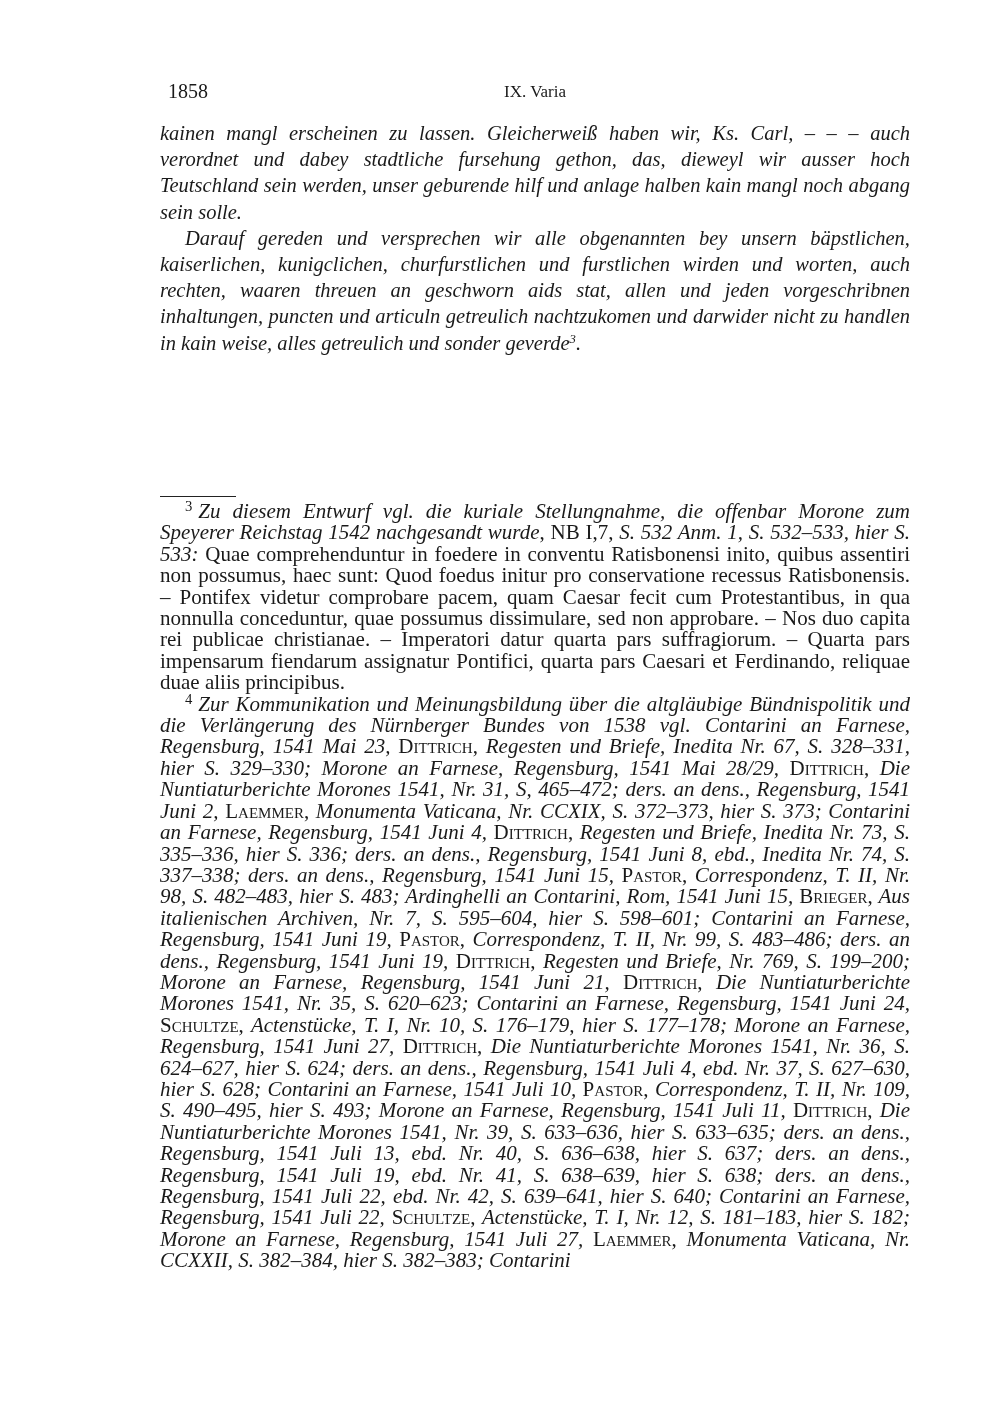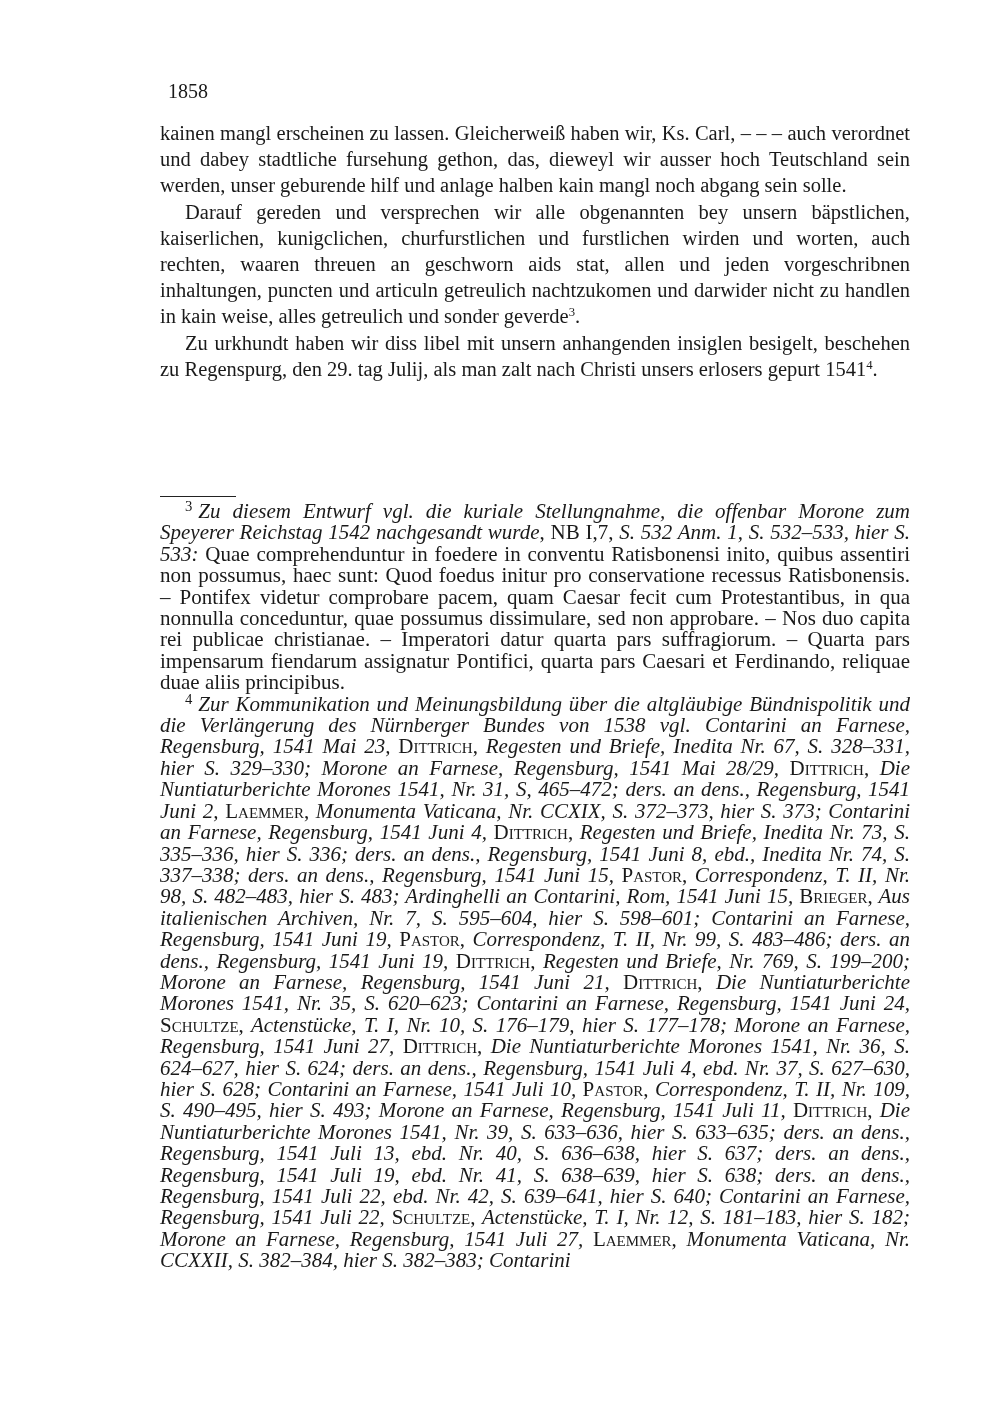--- a/index.html
+++ b/index.html
@@ -3,42 +3,42 @@
 <meta charset="utf-8">
 <style>
   html, body { margin: 0; padding: 0; background: #ffffff; }
   body {
     width: 1004px; height: 1418px; position: relative; overflow: hidden;
     font-family: "Liberation Serif", "DejaVu Serif", serif; color: #1a1a1a;
   }
   .header { position: absolute; top: 80px; left: 160px; width: 750px; height: 26px; font-size: 20px; }
   .page-num { position: absolute; left: 0; top: 0; margin-left: 8px; }
   .running-title { position: absolute; left: 0; right: 0; text-align: center; font-size: 17px; top: 2px; }
-  .main { position: absolute; top: 120px; left: 160px; width: 750px; font-size: 20.5px; line-height: 26.2px; text-align: justify; }
+  .main { position: absolute; top: 120px; left: 160px; width: 750px; font-size: 20.5px; line-height: 26.2px; text-align: justify; font-style: italic; }
   .main p { margin: 0; }
   .main p.indent { text-indent: 25px; }
   sup { font-size: 0.62em; line-height: 0; vertical-align: 0.55em; }
   .rule { position: absolute; top: 496px; left: 160px; width: 76px; height: 0; border-top: 1px solid #222; }
   .notes { position: absolute; top: 501px; left: 160px; width: 750px; font-size: 21px; line-height: 21.4px; text-align: justify; }
   .notes p { margin: 0; text-indent: 25px; }
   .notes i { font-style: italic; }
   .sc { font-variant: small-caps; font-style: normal; }
   .fn-mark { font-size: 0.7em; vertical-align: 0.45em; line-height: 0; margin-right: 6px; }
 </style>
 </head>
 <body>
 
 <div class="header">
   <span class="page-num">1858</span>
+  <span class="running-title">IX. Varia</span>
 </div>
 
 <div class="main">
   <p><span>kainen mangl erscheinen zu lassen. Gleicherweiß haben wir, Ks. Carl, – – – auch verordnet und dabey stadtliche fursehung gethon, das, dieweyl wir ausser hoch Teutschland sein werden, unser geburende hilf und anlage halben kain mangl noch abgang sein solle.</span></p>
   <p class="indent"><span>Darauf gereden und versprechen wir alle obgenannten bey unsern bäpstlichen, kaiserlichen, kunigclichen, churfurstlichen und furstlichen wirden und worten, auch rechten, waaren threuen an geschworn aids stat, allen und jeden vorgeschribnen inhaltungen, puncten und articuln getreulich nachtzukomen und darwider nicht zu handlen in kain weise, alles getreulich und sonder geverde</span><sup>3</sup><span>.</span></p>
-  <p class="indent"><span>Zu urkhundt haben wir diss libel mit unsern anhangenden insiglen besigelt, beschehen zu Regenspurg, den 29. tag Julij, als man zalt nach Christi unsers erlosers gepurt 1541</span><sup>4</sup><span>.</span></p>
 </div>
 
 <div class="rule"></div>
 
 <div class="notes">
   <p id="fn0"><span class="fn-mark">3</span><i>Zu diesem Entwurf vgl. die kuriale Stellungnahme, die offenbar Morone zum Speyerer Reichstag 1542 nachgesandt wurde</i><span>, NB I,7, </span><i>S. 532 Anm. 1, S. 532–533, hier S. 533:</i><span> Quae comprehenduntur in foedere in conventu Ratisbonensi inito, quibus assentiri non possumus, haec sunt: Quod foedus initur pro conservatione recessus Ratisbonensis. – Pontifex videtur comprobare pacem, quam Caesar fecit cum Protestantibus, in qua nonnulla conceduntur, quae possumus dissimulare, sed non approbare. – Nos duo capita rei publicae christianae. – Imperatori datur quarta pars suffragiorum. – Quarta pars impensarum fiendarum assignatur Pontifici, quarta pars Caesari et Ferdinando, reliquae duae aliis principibus.</span></p>
   <p id="fn1"><span class="fn-mark">4</span><i>Zur Kommunikation und Meinungsbildung über die altgläubige Bündnispolitik und die Verlängerung des Nürnberger Bundes von 1538 vgl. Contarini an Farnese, Regensburg, 1541 Mai 23,</i><span class="sc"> Dittrich,</span><i> Regesten und Briefe, Inedita Nr. 67, S. 328–331, hier S. 329–330; Morone an Farnese, Regensburg, 1541 Mai 28/29,</i><span class="sc"> Dittrich,</span><i> Die Nuntiaturberichte Morones 1541, Nr. 31, S, 465–472; ders. an dens., Regensburg, 1541 Juni 2,</i><span class="sc"> Laemmer,</span><i> Monumenta Vaticana, Nr. CCXIX, S. 372–373, hier S. 373; Contarini an Farnese, Regensburg, 1541 Juni 4,</i><span class="sc"> Dittrich,</span><i> Regesten und Briefe, Inedita Nr. 73, S. 335–336, hier S. 336; ders. an dens., Regensburg, 1541 Juni 8, ebd., Inedita Nr. 74, S. 337–338; ders. an dens., Regensburg, 1541 Juni 15,</i><span class="sc"> Pastor,</span><i> Correspondenz, T. II, Nr. 98, S. 482–483, hier S. 483; Ardinghelli an Contarini, Rom, 1541 Juni 15,</i><span class="sc"> Brieger,</span><i> Aus italienischen Archiven, Nr. 7, S. 595–604, hier S. 598–601; Contarini an Farnese, Regensburg, 1541 Juni 19,</i><span class="sc"> Pastor,</span><i> Correspondenz, T. II, Nr. 99, S. 483–486; ders. an dens., Regensburg, 1541 Juni 19,</i><span class="sc"> Dittrich,</span><i> Regesten und Briefe, Nr. 769, S. 199–200; Morone an Farnese, Regensburg, 1541 Juni 21,</i><span class="sc"> Dittrich,</span><i> Die Nuntiaturberichte Morones 1541, Nr. 35, S. 620–623; Contarini an Farnese, Regensburg, 1541 Juni 24,</i><span class="sc"> Schultze,</span><i> Actenstücke, T. I, Nr. 10, S. 176–179, hier S. 177–178; Morone an Farnese, Regensburg, 1541 Juni 27,</i><span class="sc"> Dittrich,</span><i> Die Nuntiaturberichte Morones 1541, Nr. 36, S. 624–627, hier S. 624; ders. an dens., Regensburg, 1541 Juli 4, ebd. Nr. 37, S. 627–630, hier S. 628; Contarini an Farnese, 1541 Juli 10,</i><span class="sc"> Pastor,</span><i> Correspondenz, T. II, Nr. 109, S. 490–495, hier S. 493; Morone an Farnese, Regensburg, 1541 Juli 11,</i><span class="sc"> Dittrich,</span><i> Die Nuntiaturberichte Morones 1541, Nr. 39, S. 633–636, hier S. 633–635; ders. an dens., Regensburg, 1541 Juli 13, ebd. Nr. 40, S. 636–638, hier S. 637; ders. an dens., Regensburg, 1541 Juli 19, ebd. Nr. 41, S. 638–639, hier S. 638; ders. an dens., Regensburg, 1541 Juli 22, ebd. Nr. 42, S. 639–641, hier S. 640; Contarini an Farnese, Regensburg, 1541 Juli 22,</i><span class="sc"> Schultze,</span><i> Actenstücke, T. I, Nr. 12, S. 181–183, hier S. 182; Morone an Farnese, Regensburg, 1541 Juli 27,</i><span class="sc"> Laemmer,</span><i> Monumenta Vaticana, Nr. CCXXII, S. 382–384, hier S. 382–383; Contarini</i></p>
 </div>
 
 </body></html>

